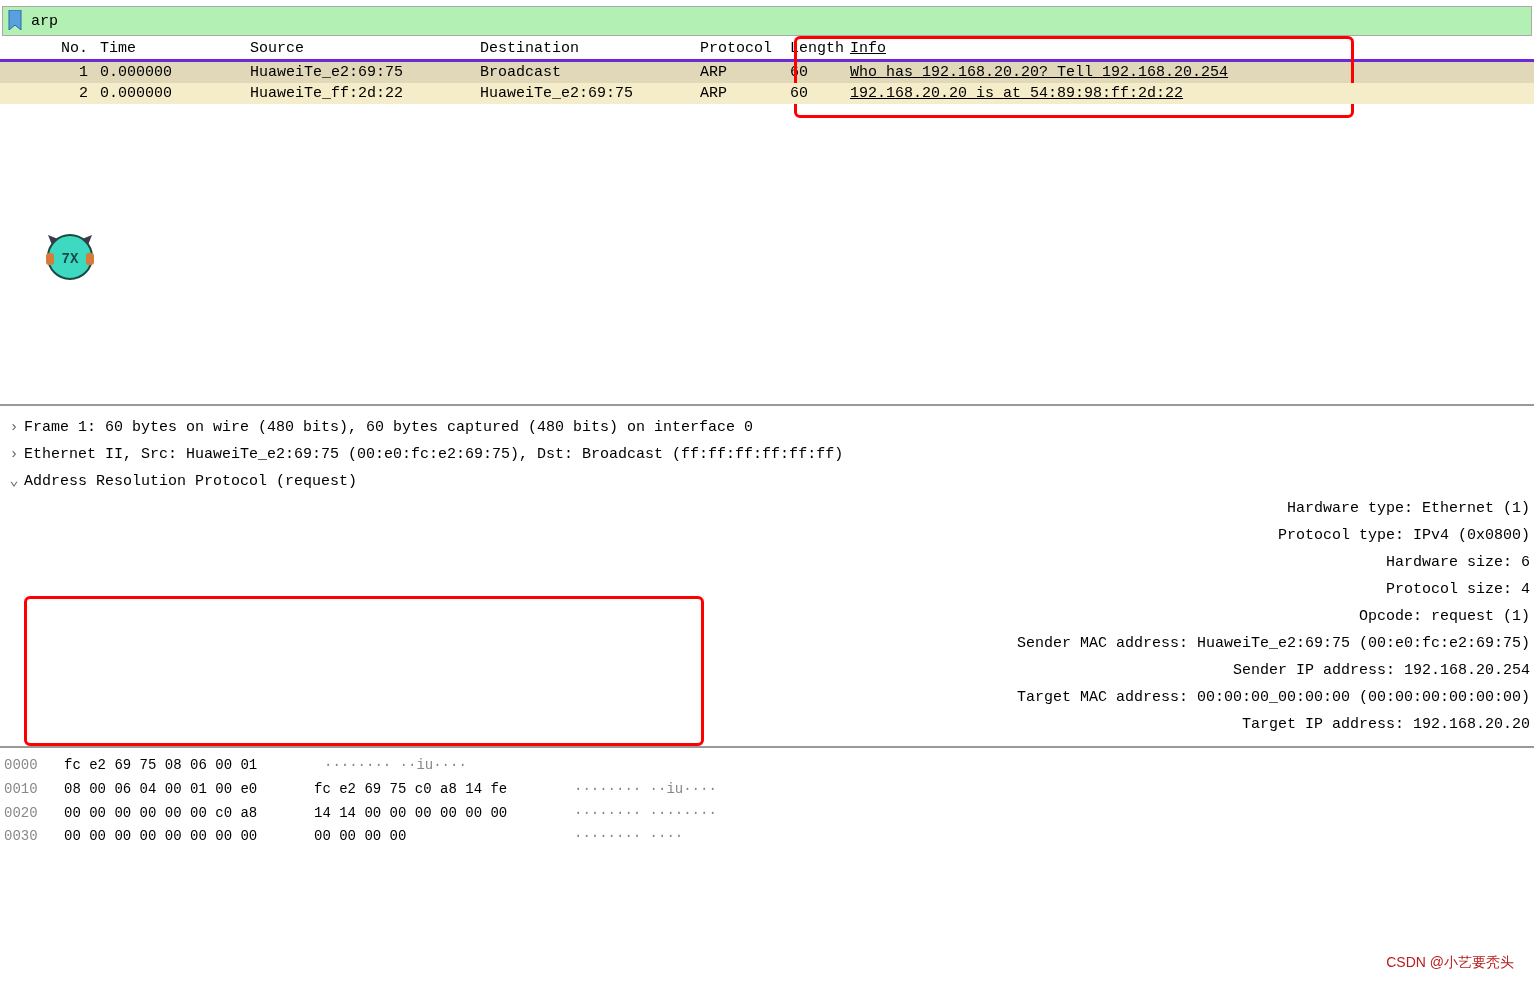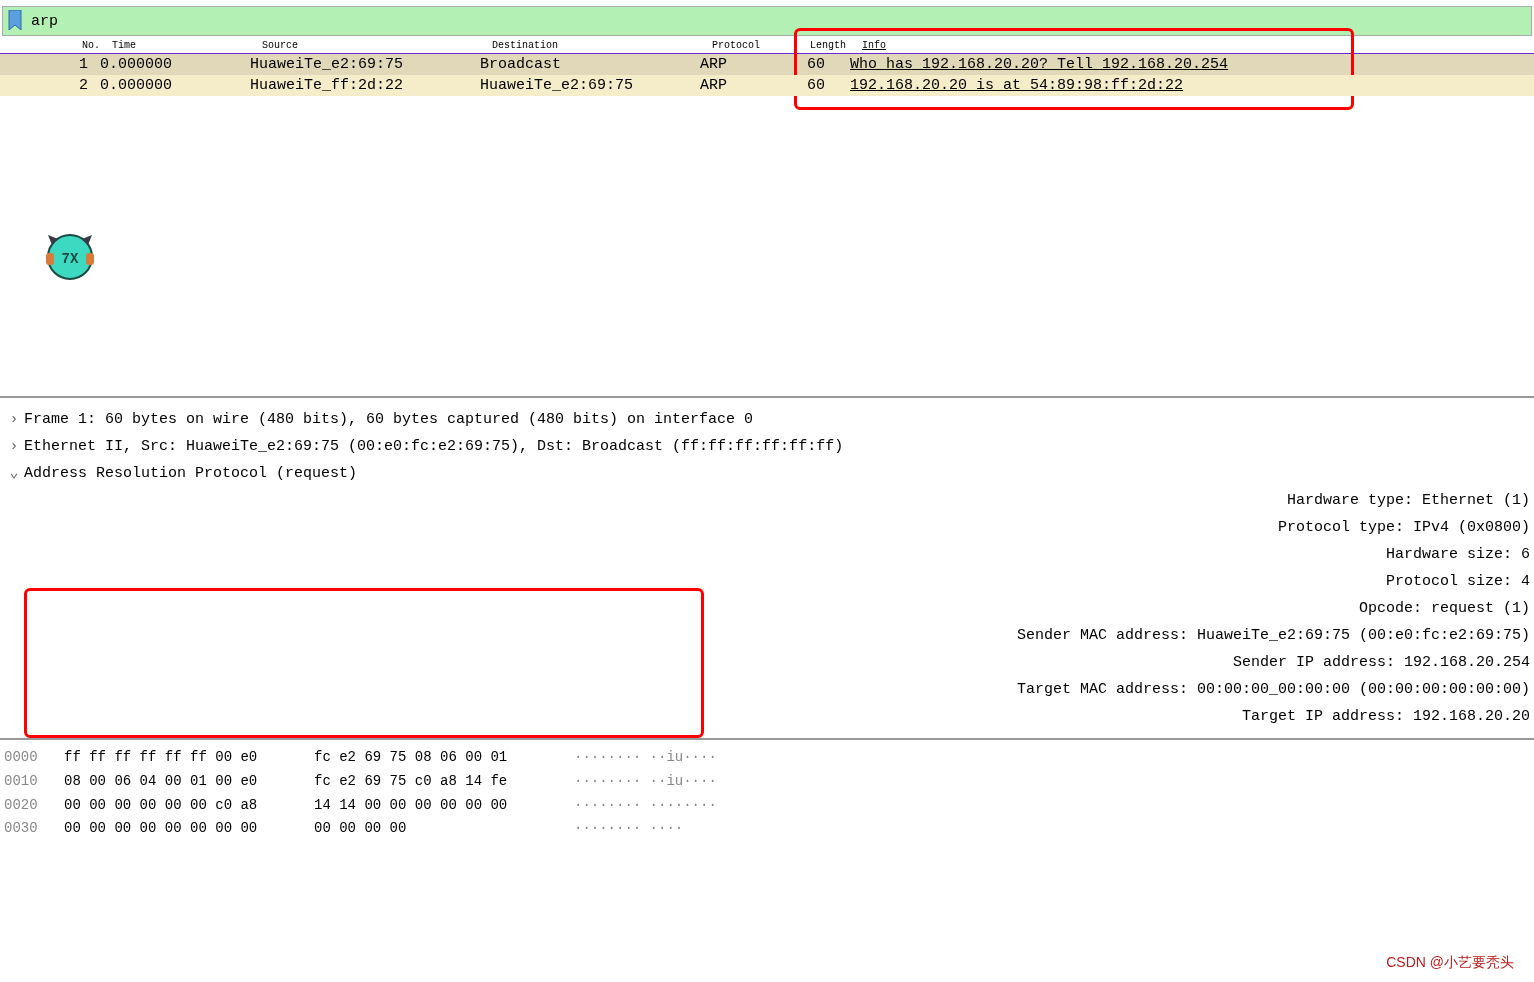--- a/index.html
+++ b/index.html
@@ -4,30 +4,30 @@
 <style>
 * { margin:0; padding:0; box-sizing:border-box; }
 body { font-family: "Consolas","Courier New",monospace; font-size:15px; background:#fff; color:#000; width:1534px; }
 
 .filter-bar { display:flex; align-items:center; background:#b3f0b3; border:1px solid #aaa; height:30px; padding:2px 4px; margin:6px 2px 2px 2px; }
 .bookmark-icon { width:18px; height:22px; margin-right:6px; position:relative; }
 .bookmark-icon svg { display:block; }
 .filter-input { flex:1; background:#b3f0b3; border:none; outline:none; font-family:inherit; font-size:15px; }
 
 .packet-list { width:100%; }
-.packet-header { display:flex; border-bottom:1px solid #6d28d9; font-size:10px; padding:2px 12px; position:relative; }
+.packet-header { display:flex; border-bottom:3px solid #6d28d9; font-size:15px; padding:2px 0; position:relative; }
 .packet-row { display:flex; padding:2px 0; position:relative; }
 .packet-row.sel { background:#e0d8b8; }
 .packet-row.alt { background:#f5ecc9; }
 .col-no { width:100px; text-align:right; padding-right:12px; }
 .col-time { width:150px; }
 .col-src { width:230px; }
 .col-dst { width:220px; }
 .col-proto { width:90px; }
-.col-len { width:60px; text-align:center; padding-right:8px; }
+.col-len { width:60px; text-align:left; padding-right:8px; }
 .col-info { flex:1;text-decoration:underline; }
 
 .highlight-top { position:absolute; border:3px solid red; border-radius:6px; left:794px; top:-26px; width:560px; height:82px; pointer-events:none; }
 
 .logo-float { position:absolute; left:40px; top:225px; width:60px; height:60px; }
 
 .details-pane { border-top:2px solid #999; margin-top:300px; padding:8px 4px; font-size:15px; line-height:1.8; position:relative; }
 .tree-line { display:flex; align-items:flex-start; }
 .tree-toggle { width:20px; text-align:center; color:#666; cursor:pointer; user-select:none; }
 .tree-indent { padding-left:56px;text-align:right; }
@@ -117,21 +117,20 @@
   <div class="tree-indent">Sender MAC address: HuaweiTe_e2:69:75 (00:e0:fc:e2:69:75)</div>
   <div class="tree-indent">Sender IP address: 192.168.20.254</div>
   <div class="tree-indent">Target MAC address: 00:00:00_00:00:00 (00:00:00:00:00:00)</div>
   <div class="tree-indent">Target IP address: 192.168.20.20</div>
   <div class="highlight-details"></div>
 </div>
 
 <div class="hex-pane">
   <div class="hex-line">
     <span class="hex-offset">0000</span>
-    <span class="hex-bytes1">ff ff ff ff ff ff 00 e0</span>
     <span class="hex-bytes2">fc e2 69 75 08 06 00 01</span>
     <span class="hex-ascii">········ ··iu····</span>
   </div>
   <div class="hex-line">
     <span class="hex-offset">0010</span>
     <span class="hex-bytes1">08 00 06 04 00 01 00 e0</span>
     <span class="hex-bytes2">fc e2 69 75 c0 a8 14 fe</span>
     <span class="hex-ascii">········ ··iu····</span>
   </div>
   <div class="hex-line">

